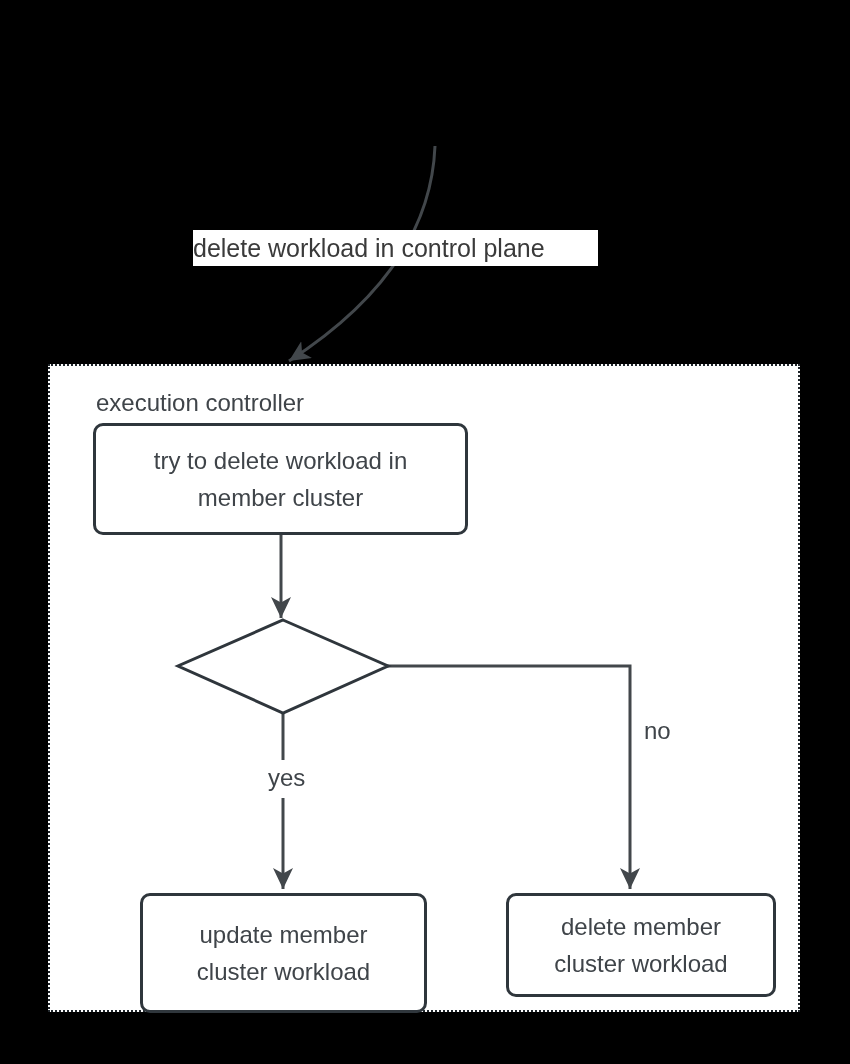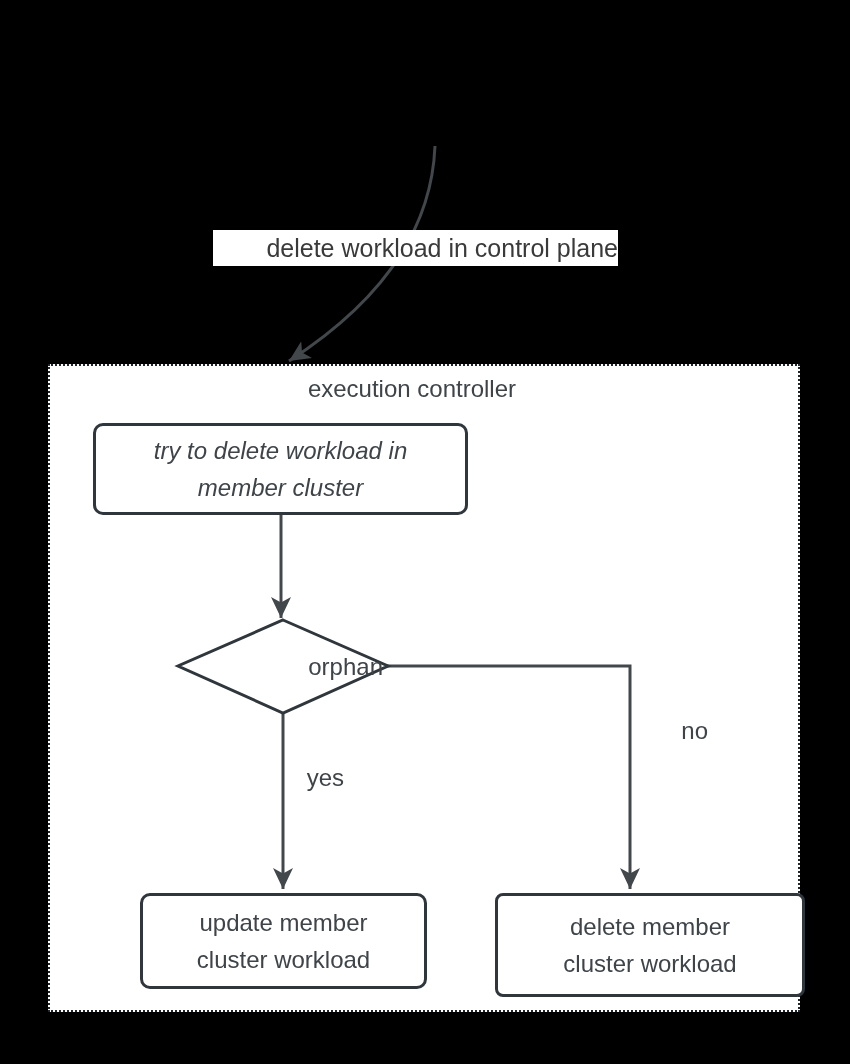--- a/index.html
+++ b/index.html
@@ -41,48 +41,47 @@
     fill: var(--node-fill, #ffffff);
     stroke: var(--node-border, #2f363c);
     stroke-width: 3;
   }
 
   
   .txt {
     position: absolute;
     color: var(--text, #3f4449);
     font-size: 24px;
-    text-align: right;
+    text-align: left;
     z-index: 3;
-    margin-left: 20px;
   }
   .node {
     position: absolute;
     background: var(--node-fill, #ffffff);
     border: 3px solid var(--node-border, #2f363c);
     border-radius: 10px;
     box-sizing: border-box;
     display: flex;
     align-items: center;
     justify-content: center;
     text-align: center;
     color: var(--text, #3f4449);
     font-size: 24px;
     line-height: 1.55;
     z-index: 3;
   }
-  #node-try    { left: 93px;  top: 423px; width: 375px; height: 92px; font-style: italic; }
+  #node-try    { left: 93px;  top: 423px; width: 375px; height: 112px; }
   #node-try .inner    { max-width: 300px; }
-  #node-update { left: 140px; top: 893px; width: 287px; height: 96px; }
+  #node-update { left: 140px; top: 893px; width: 287px; height: 120px; }
   #node-update .inner { max-width: 215px; }
-  #node-delete { left: 495px; top: 893px; width: 310px; height: 104px; border-radius: 8px; }
+  #node-delete { left: 506px; top: 893px; width: 270px; height: 104px; }
   #node-delete .inner { max-width: 215px; }
 
   #container-title {
-    left: 96px; top: 374px; width: 400px; height: 30px;
+    left: 96px; top: 388px; width: 400px; height: 30px;
     line-height: 30px;
   }
   #annotation-label {
     left: 193px; top: 230px; width: 405px; height: 36px;
     background: var(--node-fill, #ffffff);
     color: var(--annotation-text, #3a3a3a);
     font-size: 25px;
     line-height: 36px;
   }
   #label-orphan {
@@ -117,21 +116,20 @@
   </svg>
 
   <div class="txt" id="annotation-label">delete workload in control plane</div>
 
   <div class="txt" id="container-title">execution controller</div>
 
   <div class="node" id="node-try">
     <div class="inner">try to delete workload in member cluster</div>
   </div>
 
-  <div class="txt" id="label-orphan">orphan</div>
 
   <div class="txt edge-label" id="label-yes">yes</div>
   <div class="txt edge-label" id="label-no">no</div>
 
   <div class="node" id="node-update">
     <div class="inner">update member cluster workload</div>
   </div>
 
   <div class="node" id="node-delete">
     <div class="inner">delete member cluster workload</div>

